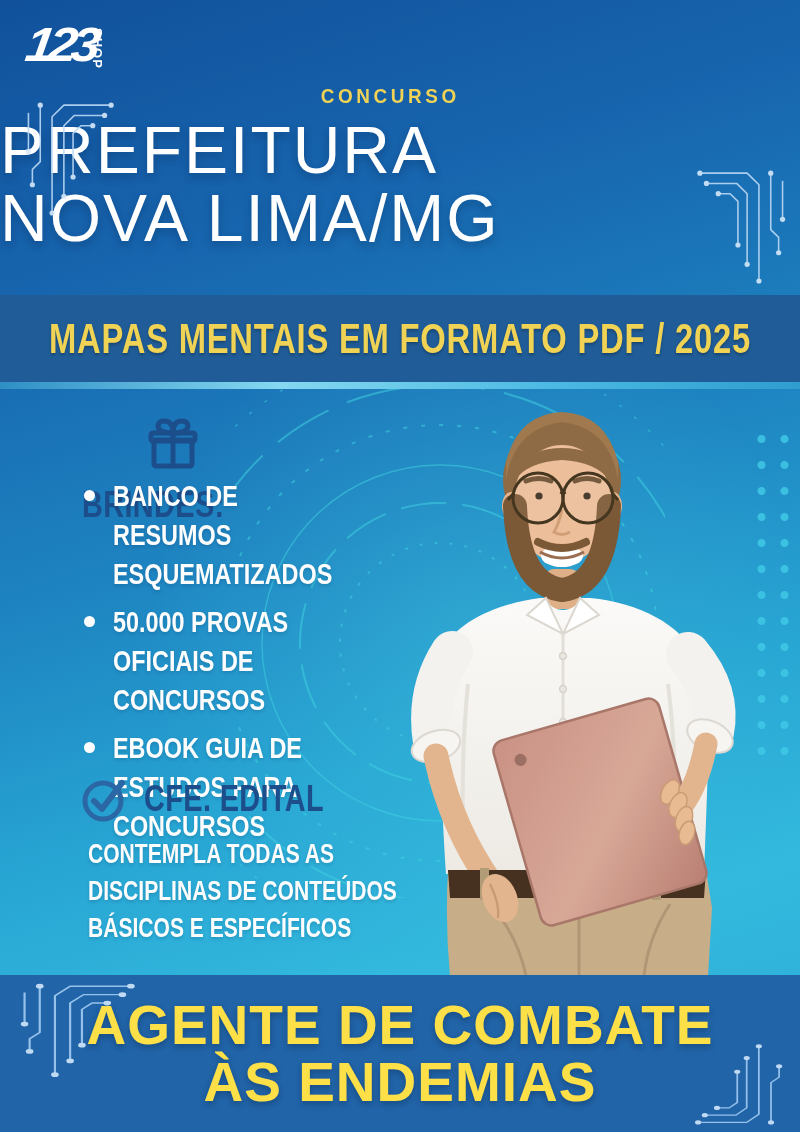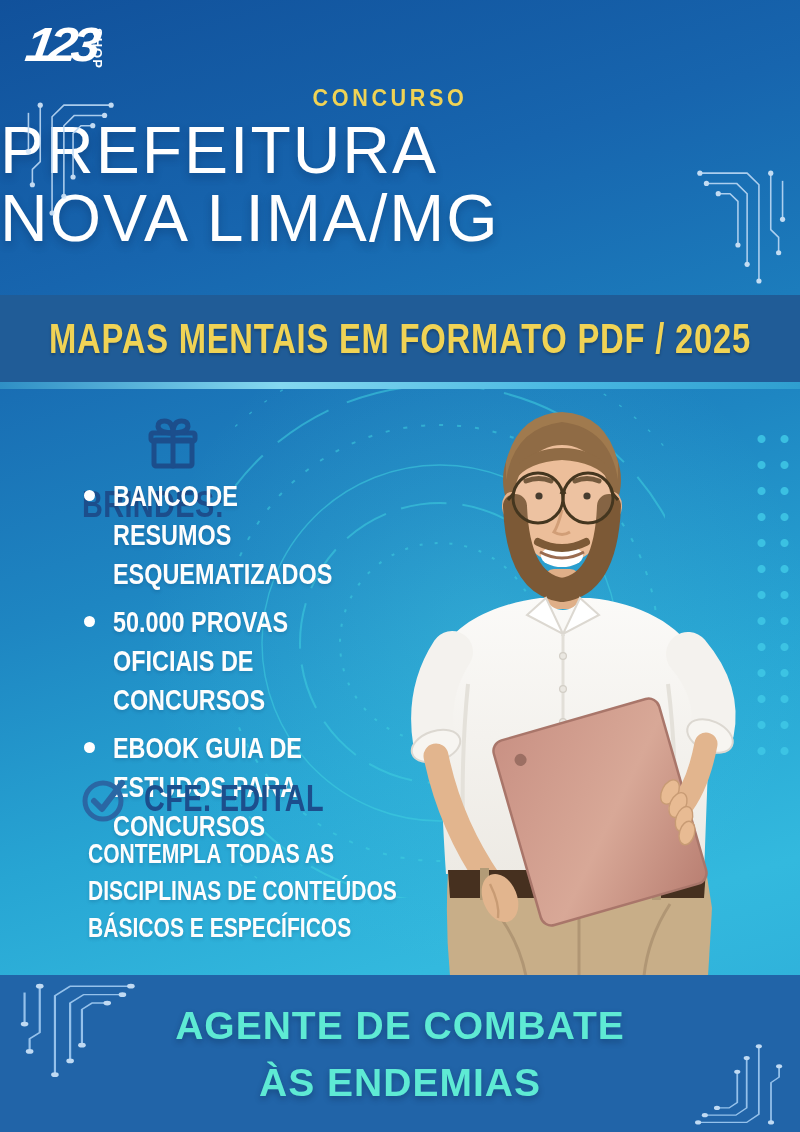--- a/index.html
+++ b/index.html
@@ -19,21 +19,21 @@
   .logo{left:26px;top:18px;display:flex;align-items:flex-start;color:#fff;}
   .logo-num{font-size:52px;font-weight:bold;font-style:italic;letter-spacing:-6px;
             transform:skewX(-8deg) scaleY(.92);line-height:1;}
   .logo-shop{font-size:13px;font-weight:bold;letter-spacing:1px;
              transform:rotate(90deg) translate(10px,-2px);transform-origin:left top;margin-left:8px;}
   .tagline{right:28px;top:26px;width:300px;text-align:right;color:#FDFDFD;
            font-weight:bold;font-size:18px;letter-spacing:.5px;}
 
   
   .kicker{left:0;top:84px;width:780px;text-align:center;color:#F0D355;
-          font-weight:bold;font-size:24px;letter-spacing:4px;}
+          font-weight:bold;font-size:21px;letter-spacing:4px;}
   .title{left:0;top:116px;width:695px;text-align:left;color:#FFFFFF;
          font-weight:normal;font-size:66px;line-height:68px;letter-spacing:2px;
          text-shadow:0 4px 8px rgba(0,30,70,.30);}
 
   
   .banner{left:0;top:295px;width:800px;height:87px;background:#205C97;
           display:flex;align-items:center;justify-content:center;text-align:right;}
   .banner-text{color:#F0D355;font-weight:bold;font-size:42px;letter-spacing:1px;
                text-shadow:0 2px 3px rgba(0,0,0,.25);white-space:nowrap;}
   .banner-strip{left:0;top:382px;width:800px;height:7px;
@@ -51,21 +51,21 @@
   .bullet-text{color:#FDFDFD;font-weight:bold;font-size:30px;line-height:39px;
                width:370px;transform:scaleX(.78);transform-origin:0 0;
                text-shadow:0 2px 4px rgba(0,40,80,.18);}
   .edital-p{left:88px;top:836px;color:#FDFDFD;font-weight:bold;font-size:27px;
             line-height:37px;width:420px;transform:scaleX(.78);transform-origin:0 0;
             text-shadow:0 2px 4px rgba(0,40,80,.18);}
 
   
   .footer{left:0;top:975px;width:800px;height:157px;background:#2164A8;
           display:flex;flex-direction:column;align-items:center;justify-content:center;z-index:6;}
-  .footer-title{color:#5eead4;font-weight:bold;font-size:39px;line-height:57px;
+  .footer-title{color:#fde047;font-weight:bold;font-size:55px;line-height:57px;
                 text-align:center;letter-spacing:1px;text-shadow:0 3px 6px rgba(0,20,50,.3);}
 
   
   .dots-grid{left:750px;top:426px;width:46px;height:340px;z-index:1;
      background-image:radial-gradient(circle,#3FC8E6 3.5px,rgba(0,0,0,0) 4.5px);
      background-size:23px 26px;opacity:.85;}
   .circles-svg{left:235px;top:378px;z-index:0;}
   .person-svg{left:348px;top:384px;z-index:2;}
   .pdf-wrap{left:700px;top:876px;z-index:5;}
   .circuit{z-index:1;opacity:.9;}

